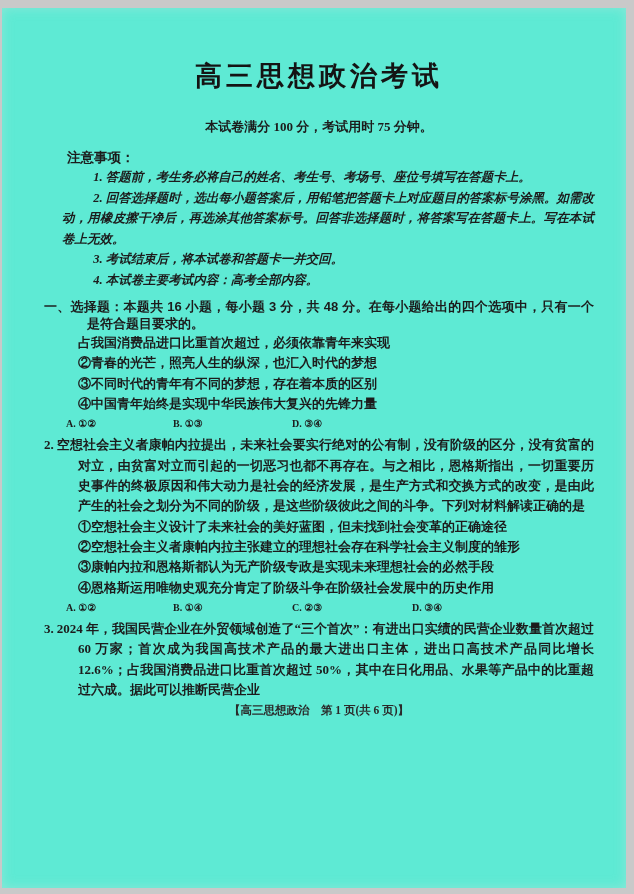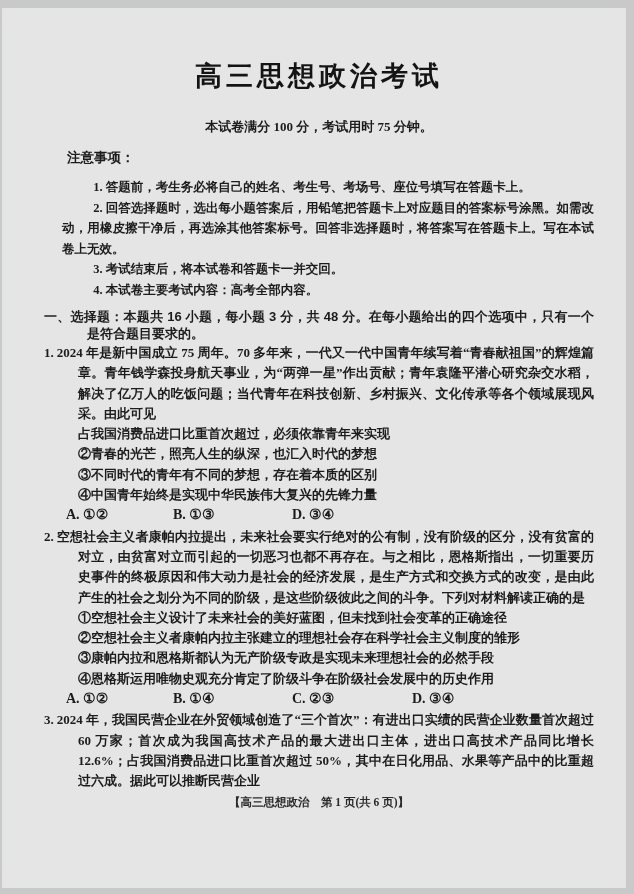--- a/index.html
+++ b/index.html
@@ -8,21 +8,21 @@
     background:#c9c9c9;
     font-family:"Liberation Serif", serif;
     color:#1c1c1c;
     position:relative;
     overflow:hidden;
   }
   .page {
     position:absolute;
     left:2px; top:8px;
     width:624px; height:880px;
-    background:#e5e5e5;
+    background:#5eead4;
     box-shadow:inset 0 0 12px rgba(220,230,224,0.35);
     padding:0 32px 0 42px;
     overflow:hidden;
   }
   .title {
     margin-top:50px;
     text-align:center;
     font-family:"Liberation Sans", sans-serif;
     font-size:27px;
     font-weight:700;
@@ -35,21 +35,21 @@
     font-size:13px;
     font-weight:700;
   }
   .notice-head {
     margin-top:13px;
     margin-left:23px;
     font-family:"Liberation Sans", sans-serif;
     font-size:13.5px;
     font-weight:700;
   }
-  .notices { margin-left:18px; margin-top:10px; }
+  .notices { margin-left:18px; margin-top:0;font-style:italic; }
   .notice {
     font-size:12.5px;
     font-weight:600;
     line-height:20.5px;
     text-indent:2.5em;
     text-align:justify;
   }
   .section {
     margin-top:8px;
     font-family:"Liberation Sans", sans-serif;
@@ -72,21 +72,21 @@
   .qnum { margin-right:3px; }
   .stmt {
     font-size:13px;
     font-weight:600;
     line-height:20.3px;
     padding-left:34px;
   }
   .choices {
     display:flex;
     padding-left:22px;
-    font-size:14px;
+    font-size:10px;
     font-weight:600;
     line-height:20.3px;
   }
   .choices span:nth-child(1){ width:107px; }
   .choices span:nth-child(2){ width:119px; }
   .choices span:nth-child(3){ width:120px; }
   .choices span:nth-child(4){ flex:1; }
   .footer {
     margin-top:3px;
     text-align:center;
@@ -109,21 +109,20 @@
   <div class="notices">
     <p class="notice">1. 答题前，考生务必将自己的姓名、考生号、考场号、座位号填写在答题卡上。</p>
     <p class="notice">2. 回答选择题时，选出每小题答案后，用铅笔把答题卡上对应题目的答案标号涂黑。如需改动，用橡皮擦干净后，再选涂其他答案标号。回答非选择题时，将答案写在答题卡上。写在本试卷上无效。</p>
     <p class="notice">3. 考试结束后，将本试卷和答题卡一并交回。</p>
     <p class="notice">4. 本试卷主要考试内容：高考全部内容。</p>
   </div>
 
   <p class="section">一、选择题：本题共 16 小题，每小题 3 分，共 48 分。在每小题给出的四个选项中，只有一个是符合题目要求的。</p>
 
   <div class="question">
-    <p class="stem"><span class="qnum">1.</span><span>2024 年是新中国成立 75 周年。70 多年来，一代又一代中国青年续写着“青春献祖国”的辉煌篇章。青年钱学森投身航天事业，为“两弹一星”作出贡献；青年袁隆平潜心研究杂交水稻，解决了亿万人的吃饭问题；当代青年在科技创新、乡村振兴、文化传承等各个领域展现风采。由此可见</span></p>
     <p class="stmt">占我国消费品进口比重首次超过，必须依靠青年来实现</p>
     <p class="stmt">②青春的光芒，照亮人生的纵深，也汇入时代的梦想</p>
     <p class="stmt">③不同时代的青年有不同的梦想，存在着本质的区别</p>
     <p class="stmt">④中国青年始终是实现中华民族伟大复兴的先锋力量</p>
     <div class="choices">
       <span>A. ①②</span>
       <span>B. ①③</span>
       <span>D. ③④</span>
     </div>
   </div>

